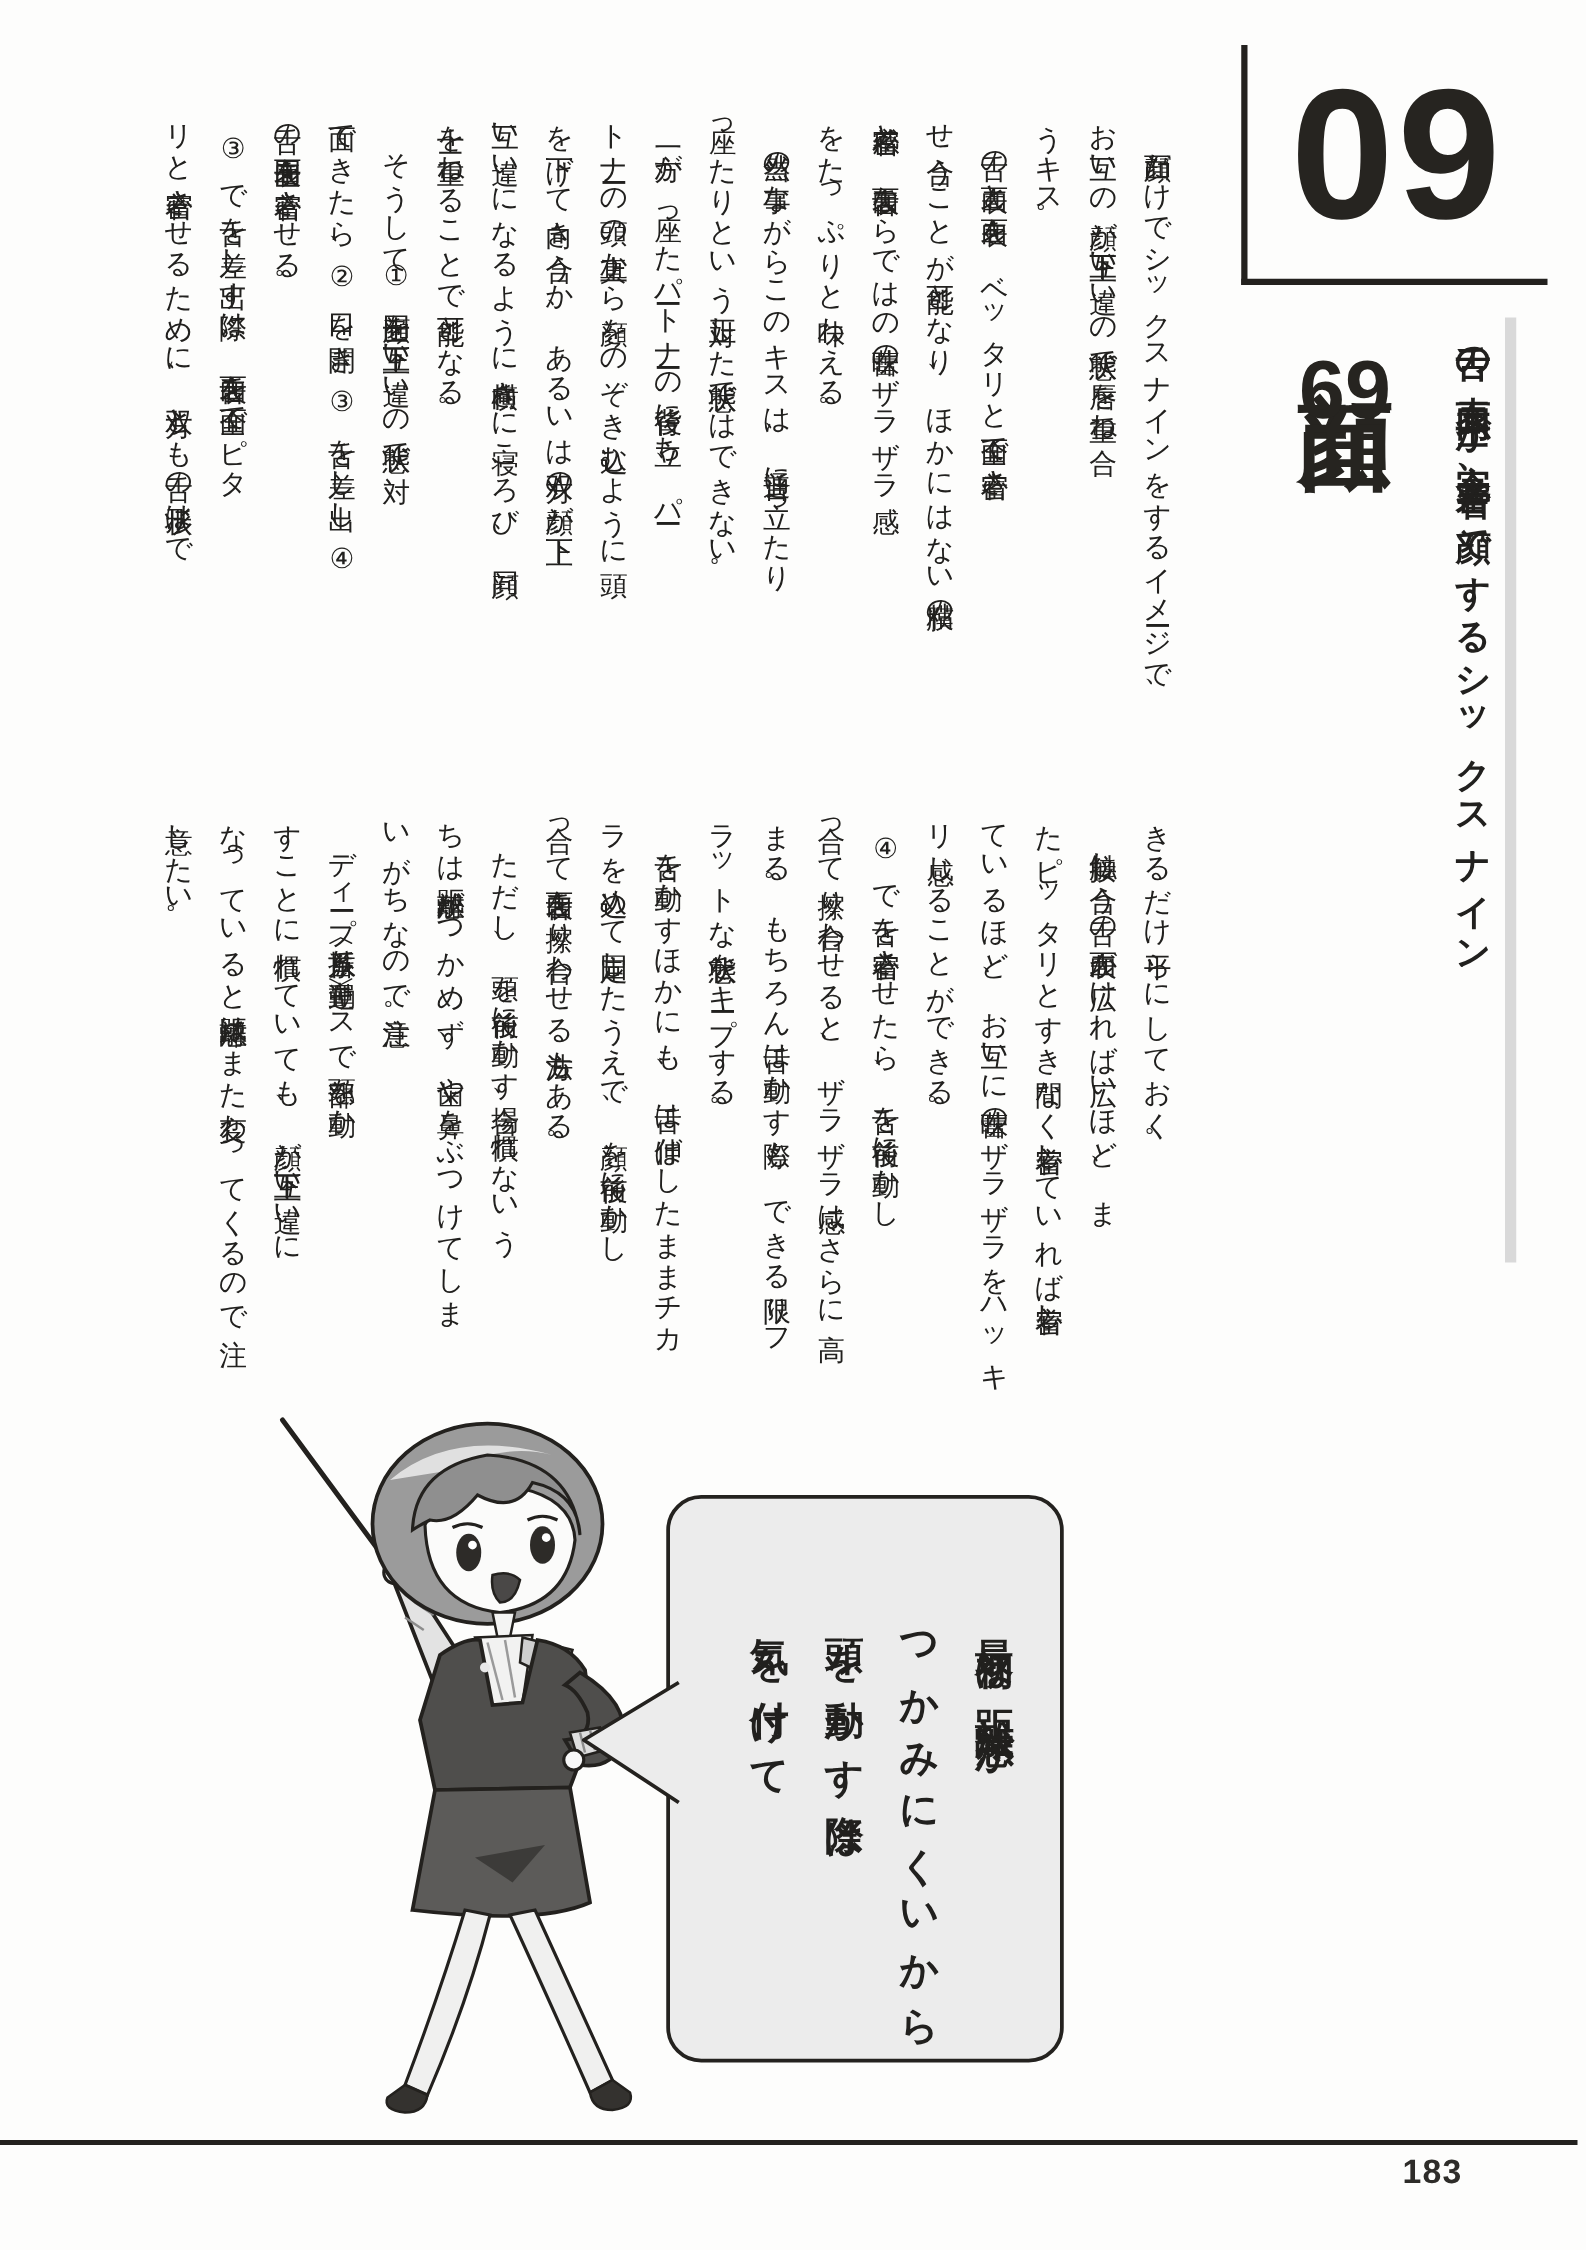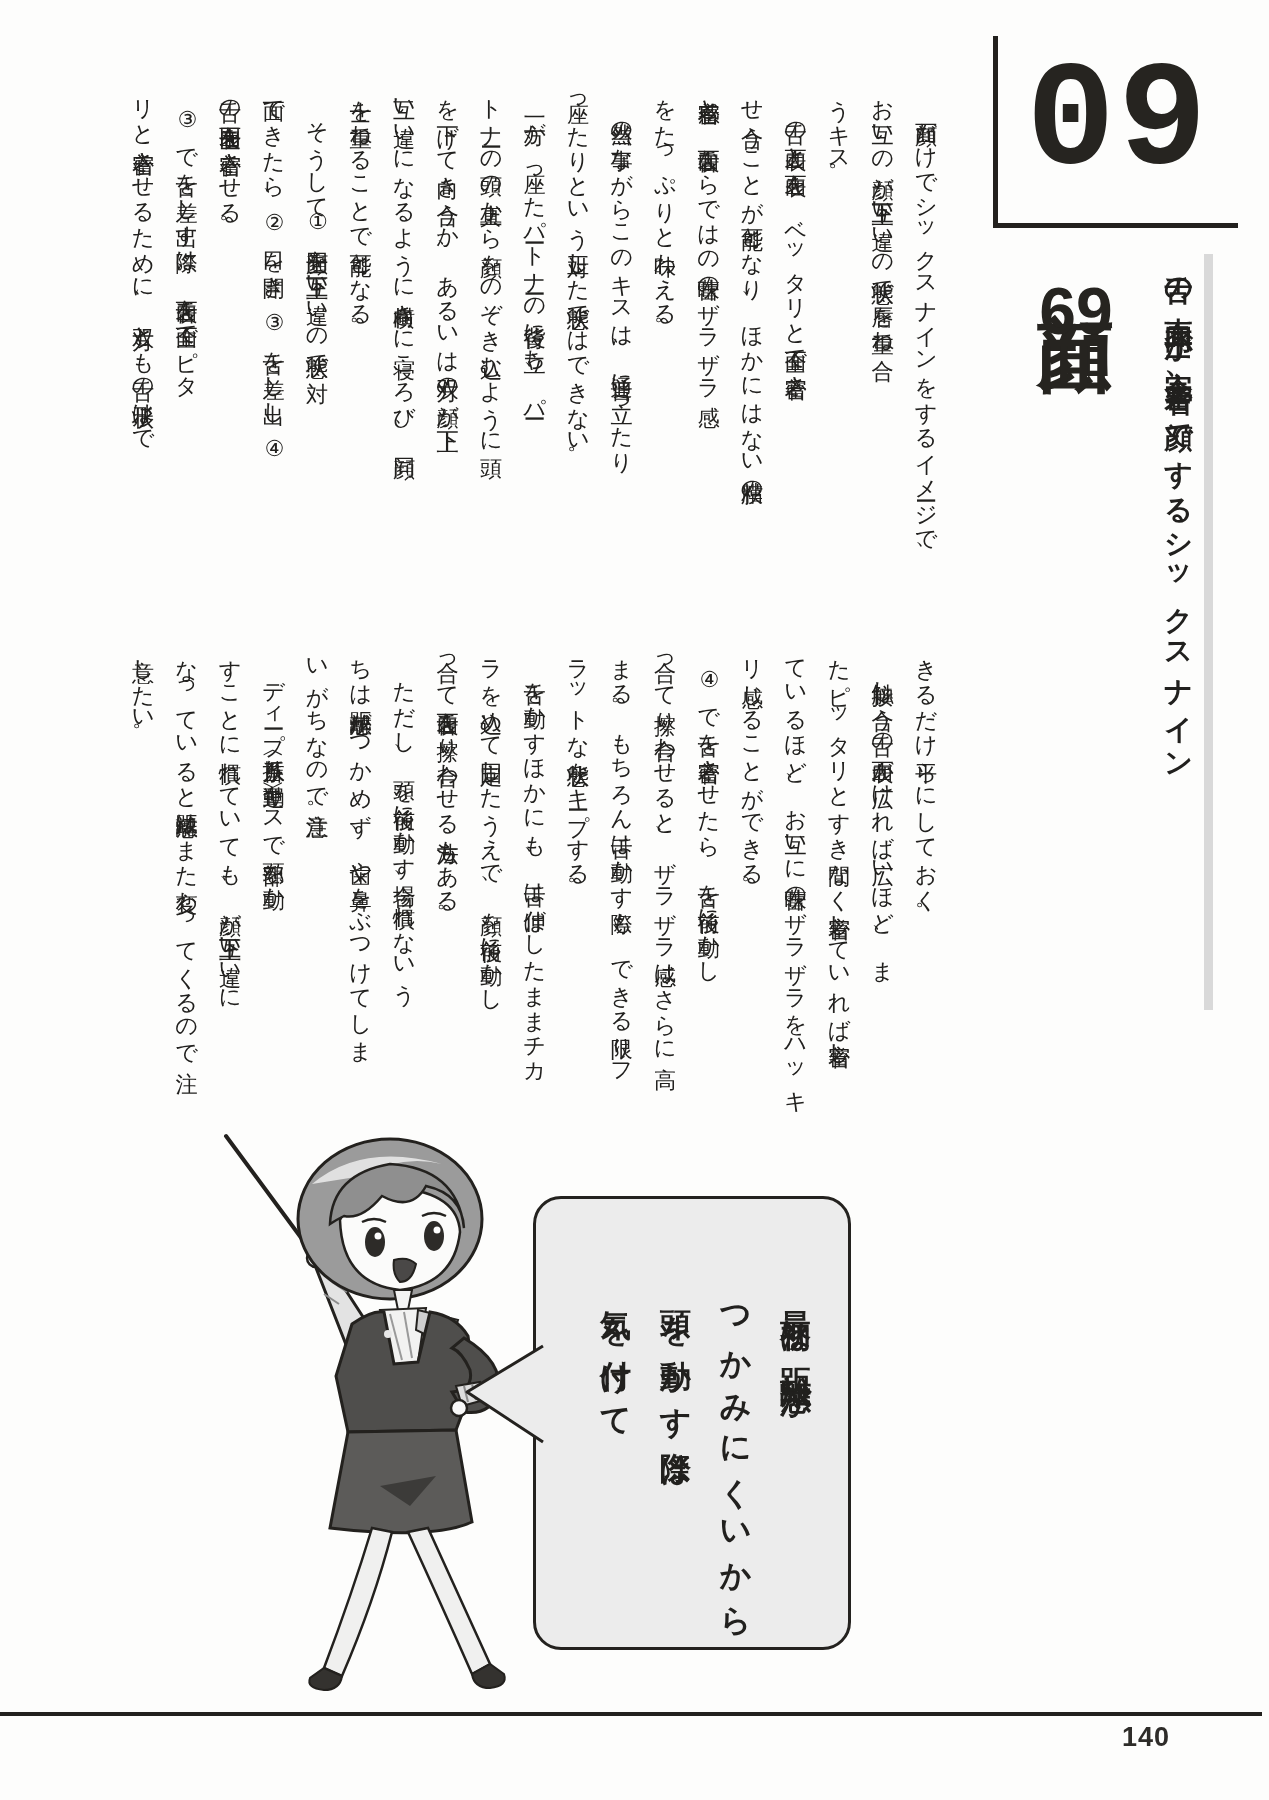--- a/index.html
+++ b/index.html
@@ -10,21 +10,21 @@
     color:#21201e;
   }
   
   .chapter-box {
     position:absolute; left:993px; top:36px; width:240px; height:187px;
     border-left:5px solid #23211e; border-bottom:5px solid #23211e;
     display:flex; align-items:center; justify-content:center;
   }
   .chapter-num {
     font-size:148px; font-weight:bold; line-height:1; letter-spacing:3px;
-    color:#262420; transform:translateY(-6px);font-family:Liberation Mono, monospace;
+    color:#262420; transform:translateY(-6px);
   }
   
   .title-v {
     position:absolute; left:1038px; top:250px;
     writing-mode:vertical-rl; text-orientation:upright;
     font-size:76px; font-weight:bold; line-height:1; letter-spacing:14px;
     color:#262420;
   }
   .tcy { writing-mode:horizontal-tb; display:inline-block; font-size:66px; letter-spacing:0; line-height:1; vertical-align:baseline; }
   
@@ -191,15 +191,15 @@
         <div class="bline">つかみにくいから</div>
         <div class="bline">頭を動かす際は</div>
         <div class="bline">気を付けて</div>
       </div>
   </div>
   <svg class="bubble-tail" width="92" height="112" viewBox="0 0 92 112">
     <path d="M88,8 L12,54 L88,104" fill="#ececec" stroke="#24221f" stroke-width="3" stroke-linejoin="round"></path>
   </svg>
 
   <div class="bottom-rule"></div>
-  <div class="page-num">140</div>
+  <div class="page-num">183</div>
 
 </div>
 
 </body></html>

